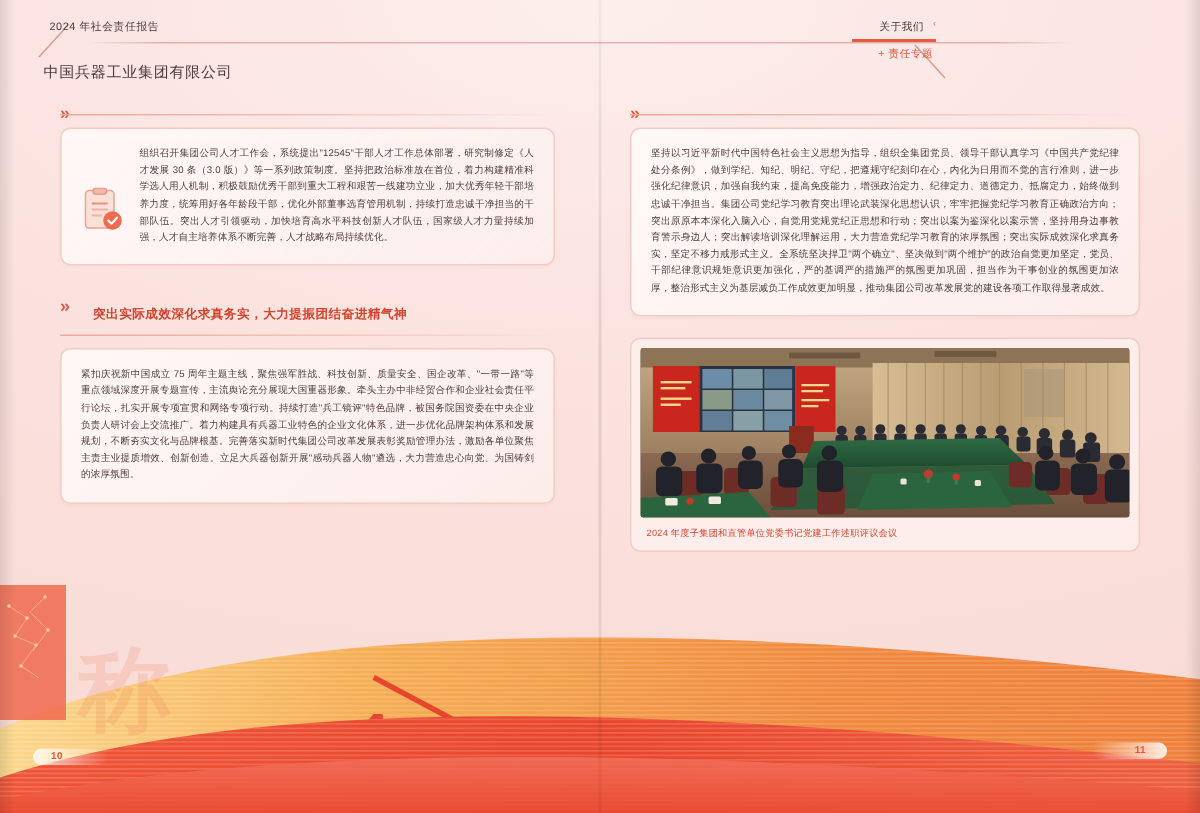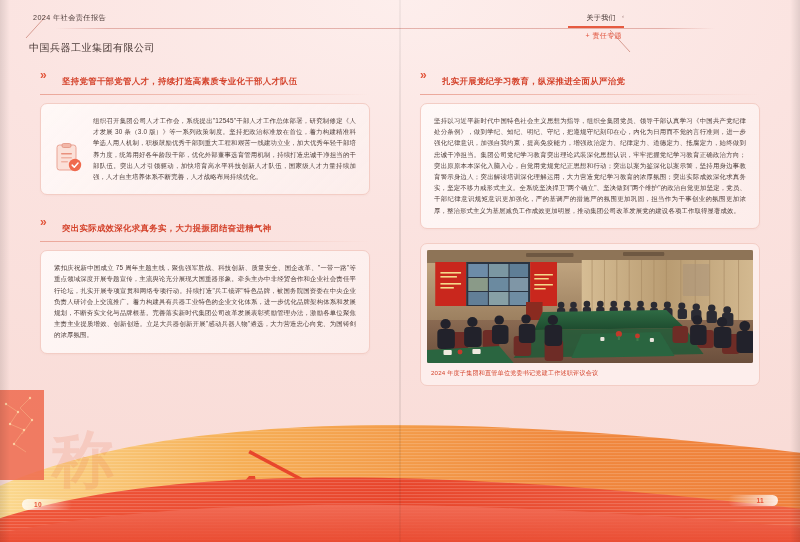--- a/index.html
+++ b/index.html
@@ -221,21 +221,20 @@
     <div class="hdr-nav1">关于我们</div>
     <div class="hdr-nav1-mark">‹</div>
     <div class="hdr-nav2-underline"></div>
     <div class="hdr-nav2">+ 责任专题</div>
   </div>
 
   <div class="col-left">
 
     <div class="sec-head">
       <span class="chev">»</span>
-      <span class="txt">坚持党管干部党管人才，持续打造高素质专业化干部人才队伍</span>
       <span class="rule"></span>
     </div>
 
     <div class="card card-with-icon">
       <svg class="card-icon" viewBox="0 0 30 32">
         <rect x="4" y="3" width="19" height="25" rx="2.5" fill="#fbe0d8" stroke="#eaa394" stroke-width="1"></rect>
         <rect x="9" y="1.5" width="9" height="4" rx="1.6" fill="#f2b7a8" stroke="#e2917f" stroke-width=".8"></rect>
         <rect x="8" y="11" width="11" height="1.4" rx=".7" fill="#e9907c"></rect>
         <rect x="8" y="15" width="11" height="1.4" rx=".7" fill="#f0b2a3"></rect>
         <rect x="8" y="19" width="7" height="1.4" rx=".7" fill="#f0b2a3"></rect>
@@ -255,21 +254,20 @@
 
     <div class="card">
       <div class="body">紧扣庆祝新中国成立 75 周年主题主线，聚焦强军胜战、科技创新、质量安全、国企改革、"一带一路"等重点领域深度开展专题宣传，主流舆论充分展现大国重器形象。牵头主办中非经贸合作和企业社会责任平行论坛，扎实开展专项宣贯和网络专项行动。持续打造"兵工镜评"特色品牌，被国务院国资委在中央企业负责人研讨会上交流推广。着力构建具有兵器工业特色的企业文化体系，进一步优化品牌架构体系和发展规划，不断夯实文化与品牌根基。完善落实新时代集团公司改革发展表彰奖励管理办法，激励各单位聚焦主责主业提质增效、创新创造。立足大兵器创新开展"感动兵器人物"遴选，大力营造忠心向党、为国铸剑的浓厚氛围。</div>
     </div>
   </div>
 
   <div class="col-right">
 
     <div class="sec-head">
       <span class="chev">»</span>
-      <span class="txt">扎实开展党纪学习教育，纵深推进全面从严治党</span>
       <span class="rule"></span>
     </div>
 
     <div class="card">
       <div class="body">坚持以习近平新时代中国特色社会主义思想为指导，组织全集团党员、领导干部认真学习《中国共产党纪律处分条例》，做到学纪、知纪、明纪、守纪，把遵规守纪刻印在心，内化为日用而不觉的言行准则，进一步强化纪律意识，加强自我约束，提高免疫能力，增强政治定力、纪律定力、道德定力、抵腐定力，始终做到忠诚干净担当。集团公司党纪学习教育突出理论武装深化思想认识，牢牢把握党纪学习教育正确政治方向；突出原原本本深化入脑入心，自觉用党规党纪正思想和行动；突出以案为鉴深化以案示警，坚持用身边事教育警示身边人；突出解读培训深化理解运用，大力营造党纪学习教育的浓厚氛围；突出实际成效深化求真务实，坚定不移力戒形式主义。全系统坚决捍卫"两个确立"、坚决做到"两个维护"的政治自觉更加坚定，党员、干部纪律意识规矩意识更加强化，严的基调严的措施严的氛围更加巩固，担当作为干事创业的氛围更加浓厚，整治形式主义为基层减负工作成效更加明显，推动集团公司改革发展党的建设各项工作取得显著成效。</div>
     </div>
 
     <div class="photo-wrap">
       <div class="photo">
         <svg width="100%" height="113" viewBox="0 0 316 113" preserveAspectRatio="none">

